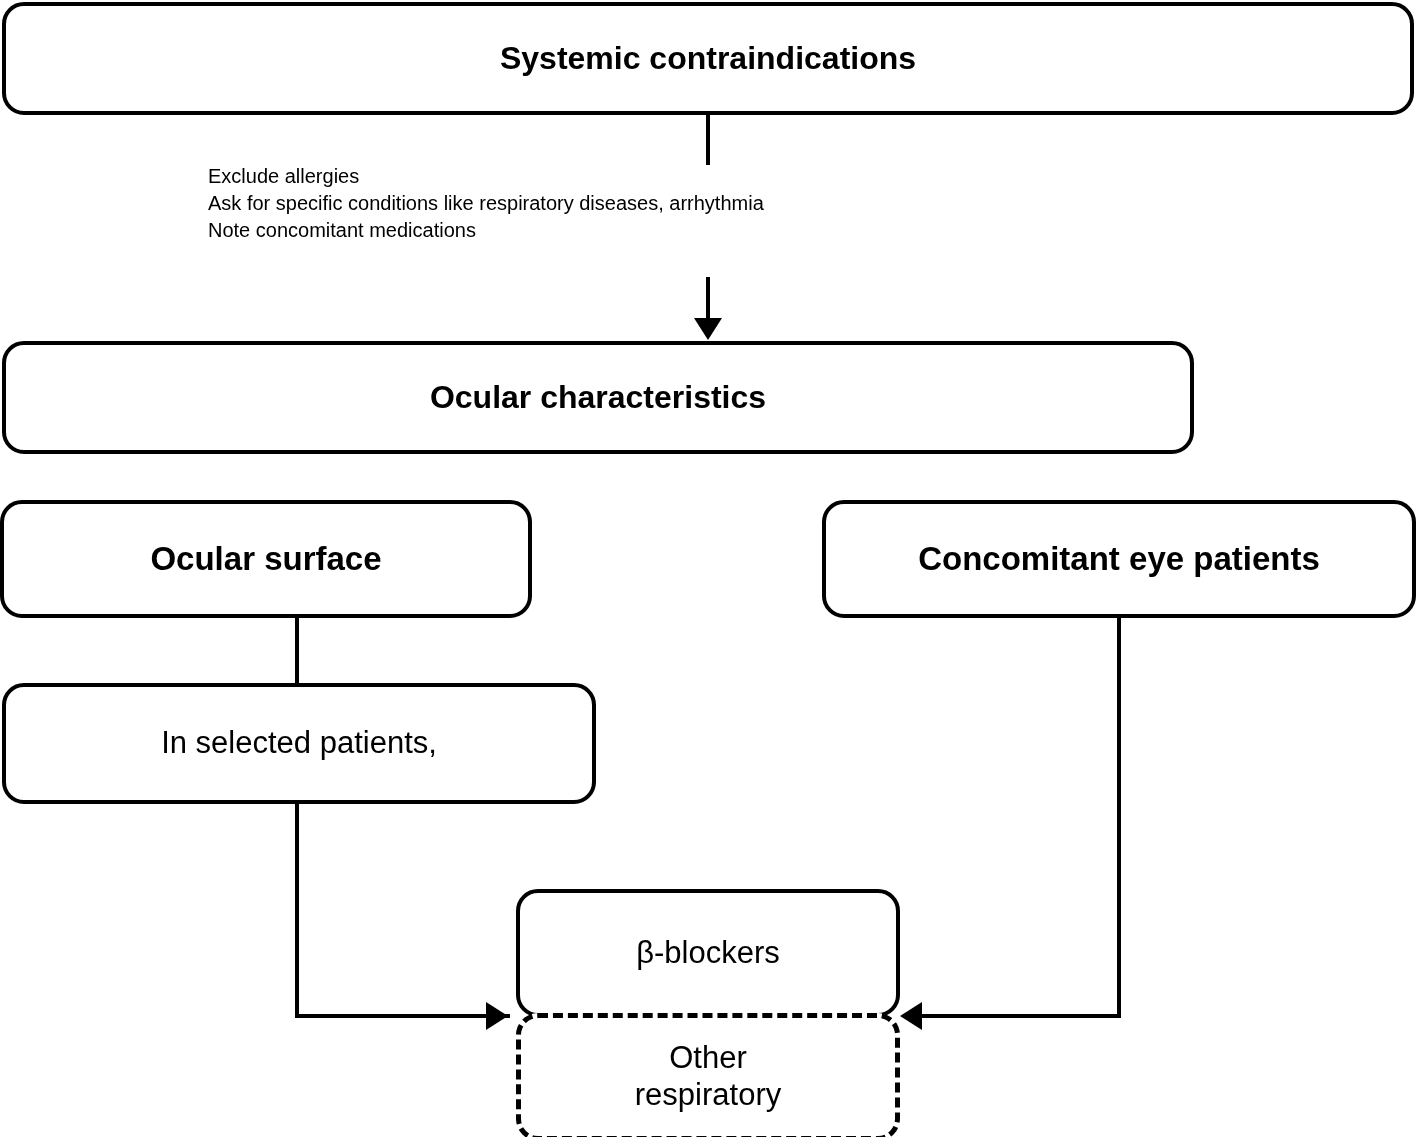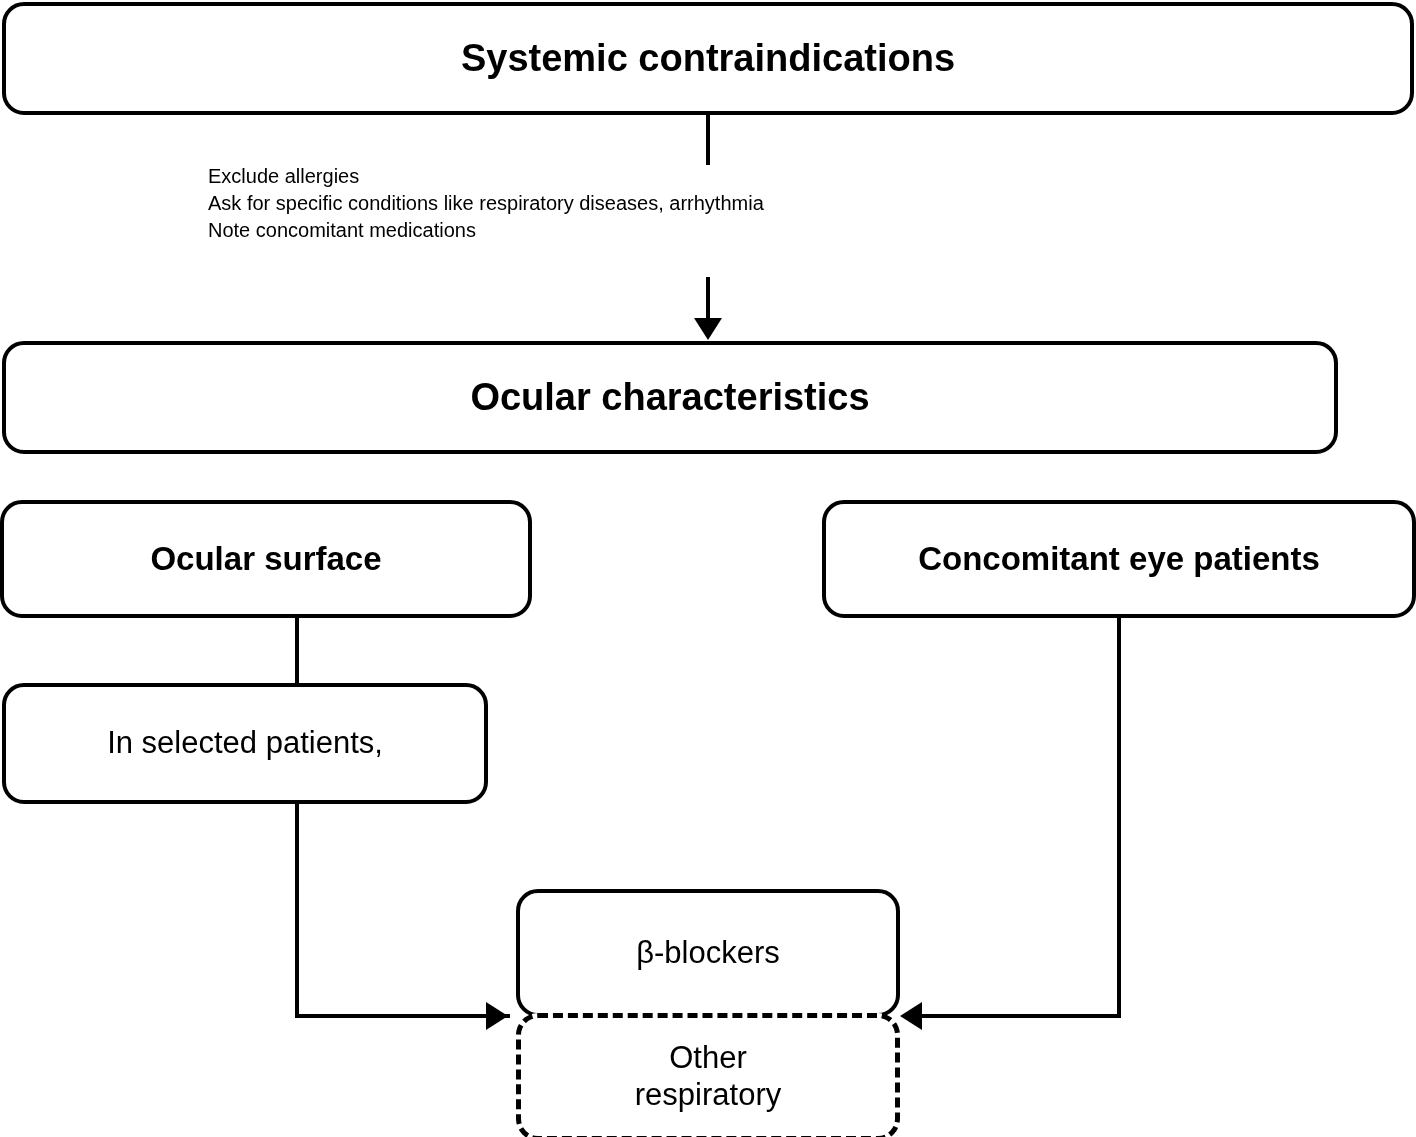--- a/index.html
+++ b/index.html
@@ -28,21 +28,21 @@
     align-items: center;
     justify-content: center;
     text-align: center;
     line-height: 1.18;
   }
   .node.dashed {
     border-style: dashed;
     border-width: 5px;
   }
   .title-node {
-    font-size: 38px;
+    font-size: 32px;
     font-weight: bold;
   }
   .sub-node {
     font-size: 33px;
     font-weight: bold;
   }
   .plain-node {
     font-size: 31px;
     font-weight: normal;
   }
@@ -93,35 +93,35 @@
 
   <div class="line" style="left:706px; top:115px; width:4px; height:50px;"></div>
 
   <div class="free-text" style="left:208px; top:163px; width:1000px;">Exclude allergies
 Ask for specific conditions like respiratory diseases, arrhythmia
 Note concomitant medications</div>
 
   <div class="line" style="left:706px; top:277px; width:4px; height:47px;"></div>
   <div class="arrowhead-down" style="left:694px; top:318px;"></div>
 
-  <div class="node title-node" style="left:2px; top:341px; width:1336px; height:113px;">
+  <div class="node title-node" style="left:2px; top:341px; width:1192px; height:113px;">
     <span>Ocular characteristics</span>
   </div>
 
   <div class="node sub-node" style="left:0px; top:500px; width:532px; height:118px;">
     <span>Ocular surface</span>
   </div>
 
   <div class="node sub-node" style="left:822px; top:500px; width:594px; height:118px;">
     <span>Concomitant eye patients</span>
   </div>
 
   <div class="line" style="left:295px; top:616px; width:4px; height:402px;"></div>
 
-  <div class="node plain-node" style="left:2px; top:683px; width:486px; height:121px; flex-direction:column;">
+  <div class="node plain-node" style="left:2px; top:683px; width:594px; height:121px; flex-direction:column;">
     <span>In selected patients,</span>
   </div>
 
   <div class="line" style="left:295px; top:1014px; width:215px; height:4px;"></div>
   <div class="arrowhead-right" style="left:486px; top:1002px;"></div>
 
   <div class="line" style="left:1117px; top:616px; width:4px; height:402px;"></div>
   <div class="line" style="left:905px; top:1014px; width:216px; height:4px;"></div>
   <div class="arrowhead-left" style="left:900px; top:1002px;"></div>
 

